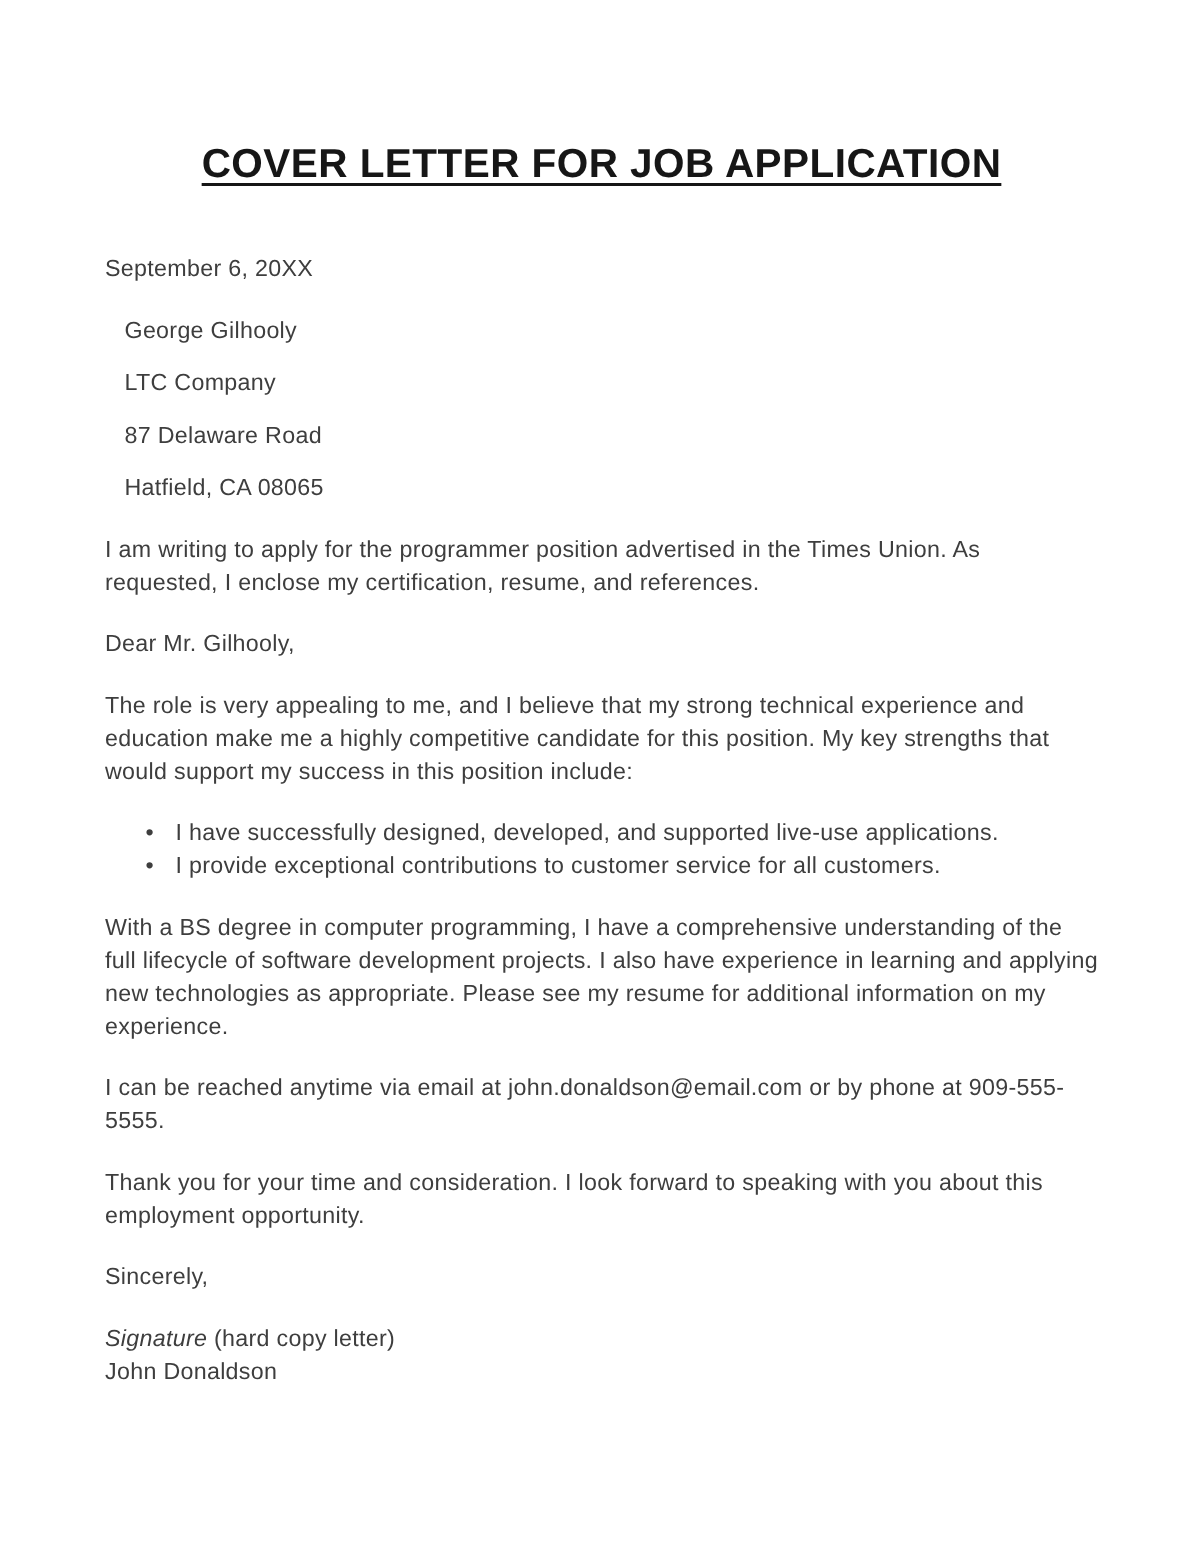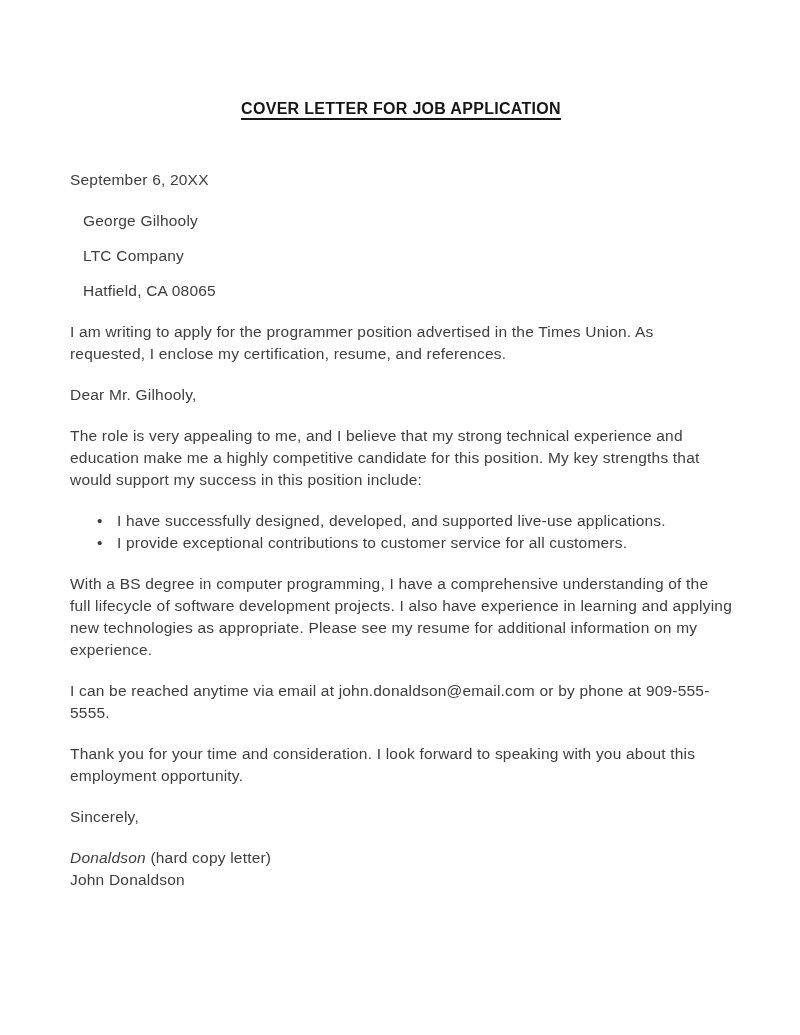--- a/index.html
+++ b/index.html
@@ -17,21 +17,21 @@
     font-family: "Liberation Sans", "DejaVu Sans", sans-serif;
     color: var(--body, #3e3e3e);
     font-size: 15.5px;
     line-height: 22px;
     letter-spacing: 0.2px;
     overflow: hidden;
   }
 
   .doc-title {
     text-align: center;
-    font-size: 16px;
+    font-size: 27px;
     line-height: 26px;
     font-weight: bold;
     color: var(--title, #161616);
     text-decoration: underline;
     text-underline-offset: 4px;
     text-decoration-thickness: 2px;
     letter-spacing: 0.3px;
     margin-bottom: 47px;
   }
 
@@ -79,20 +79,21 @@
 
 <div class="page" style="--bg: #ffffff; --body: #3e3e3e; --title: #161616;">
 
   <h1 class="doc-title">COVER LETTER FOR JOB APPLICATION</h1>
 
   <p class="para">September 6, 20XX</p>
 
   <div class="address-block">
     <p>George Gilhooly</p>
     <p>LTC Company</p>
+    <p>87 Delaware Road</p>
     <p>Hatfield, CA 08065</p>
   </div>
 
   <p class="para">I am writing to apply for the programmer position advertised in the Times Union. As requested, I enclose my certification, resume, and references.</p>
 
   <p class="para">Dear Mr. Gilhooly,</p>
 
   <p class="para">The role is very appealing to me, and I believe that my strong technical experience and education make me a highly competitive candidate for this position. My key strengths that would support my success in this position include:</p>
 
   <ul class="key-strengths">
@@ -102,17 +103,17 @@
 
   <p class="para">With a BS degree in computer programming, I have a comprehensive understanding of the full lifecycle of software development projects. I also have experience in learning and applying new technologies as appropriate. Please see my resume for additional information on my experience.</p>
 
   <p class="para">I can be reached anytime via email at john.donaldson@email.com or by phone at 909-555-5555.</p>
 
   <p class="para">Thank you for your time and consideration. I look forward to speaking with you about this employment opportunity.</p>
 
   <p class="para">Sincerely,</p>
 
   <div class="sig-block">
-    <p class="sig-line"><span class="sig-italic">Donaldson</span><span> (hard copy letter)</span></p>
+    <p class="sig-line"><span class="sig-italic">Signature</span><span> (hard copy letter)</span></p>
     <p>John Donaldson</p>
   </div>
 
 </div>
 
 </body></html>

